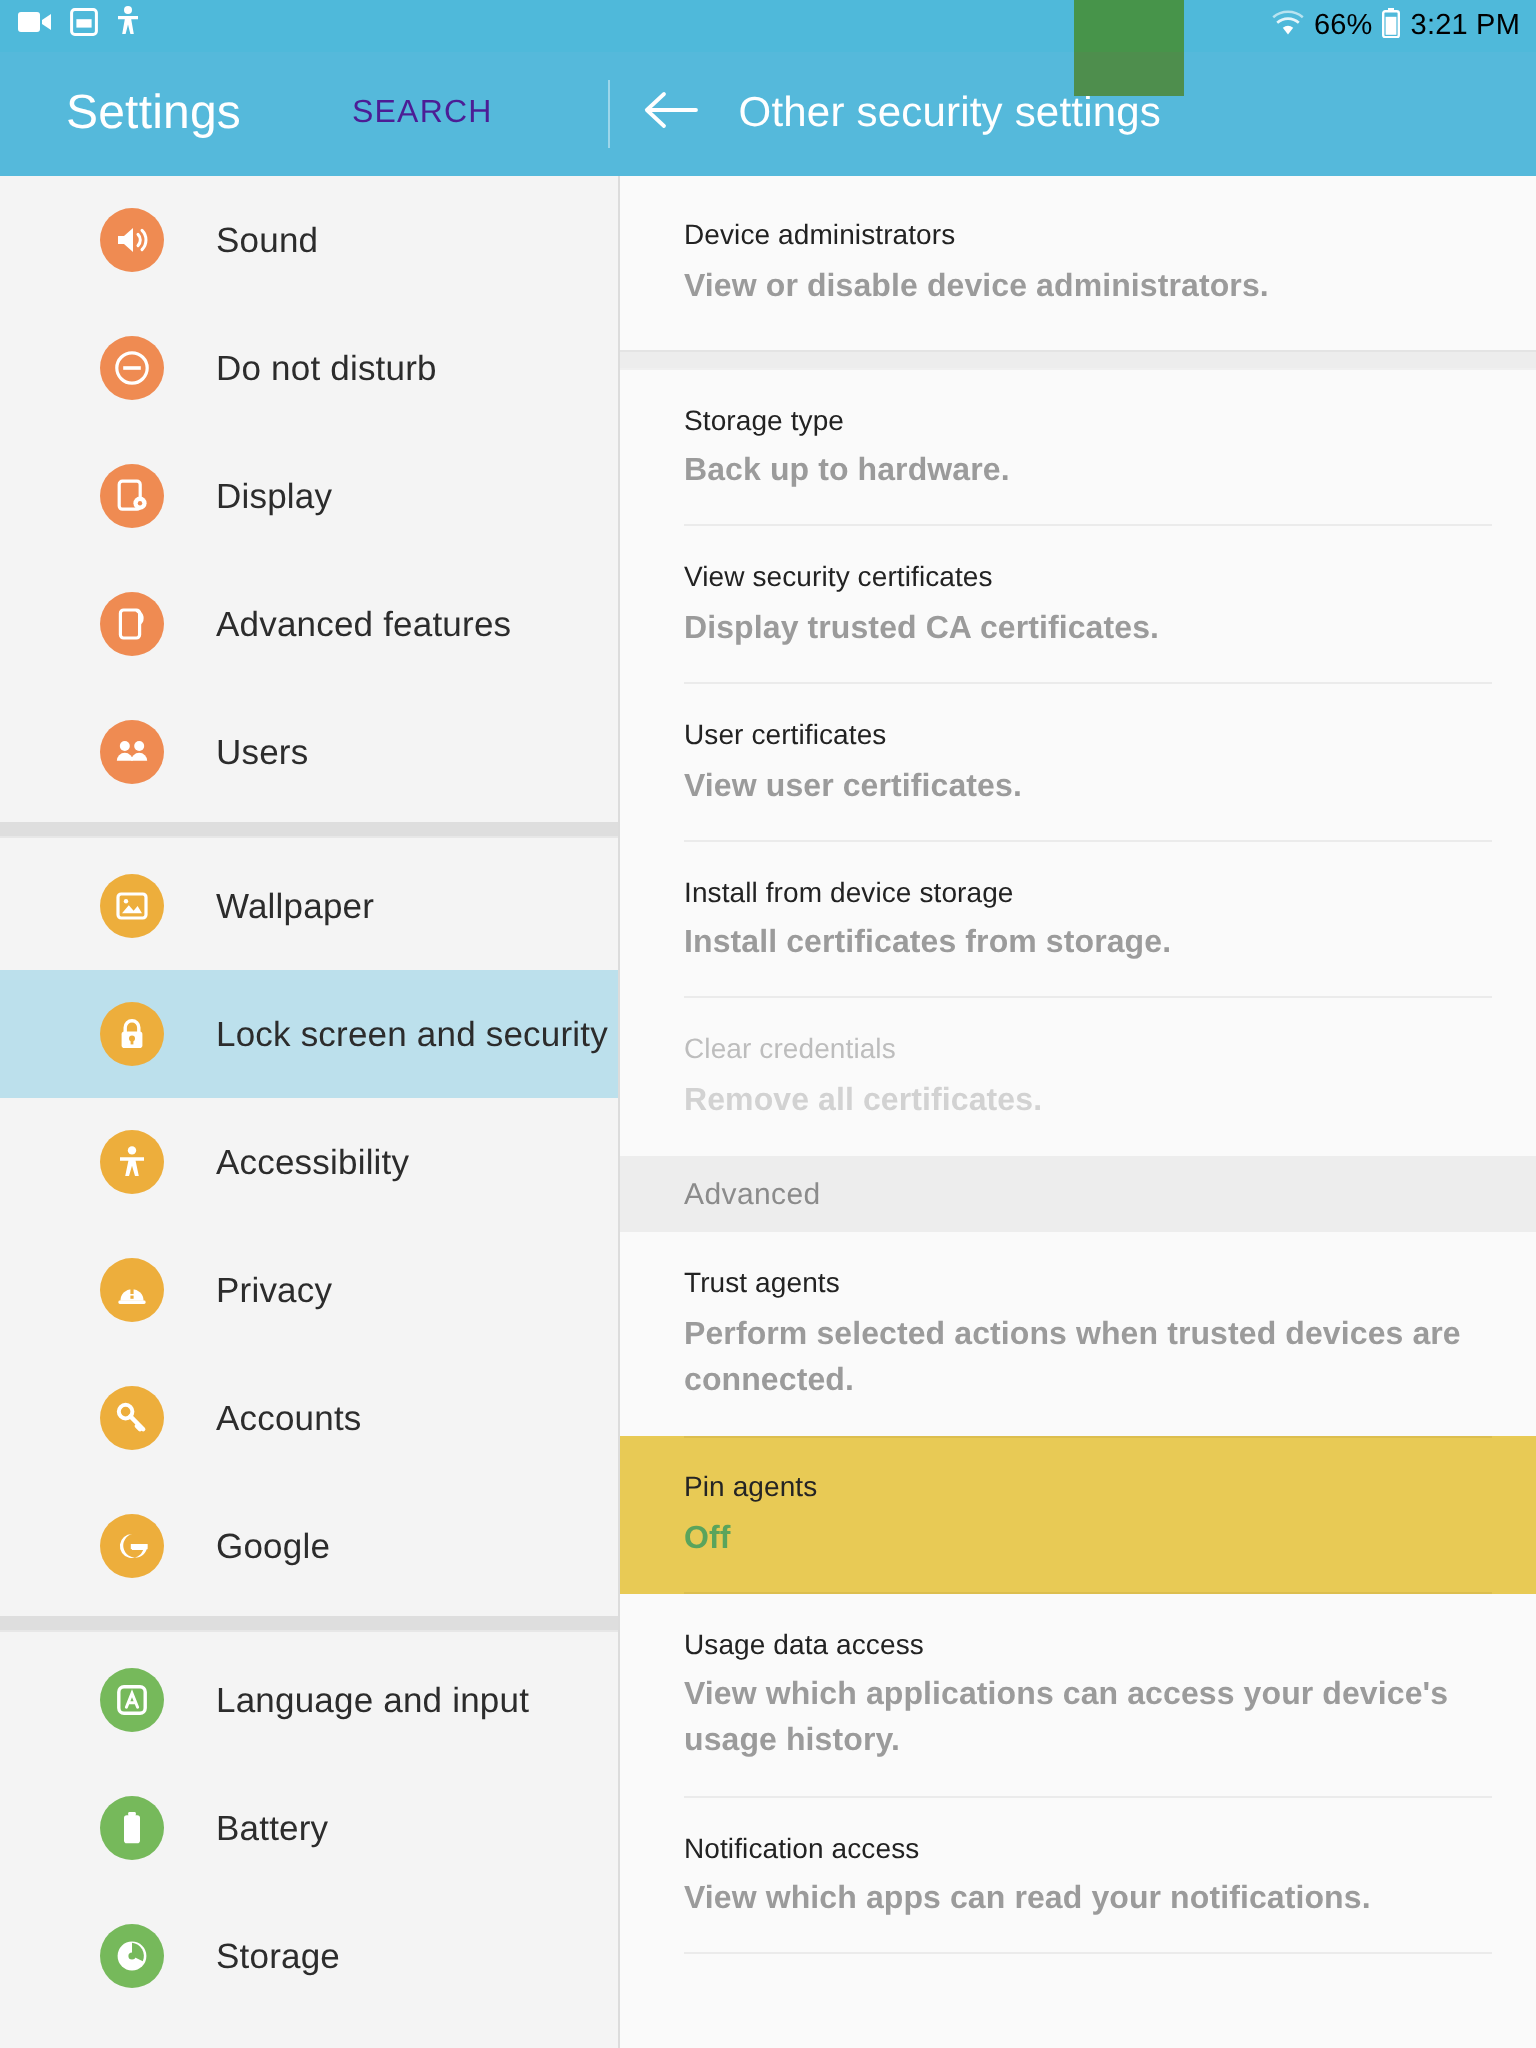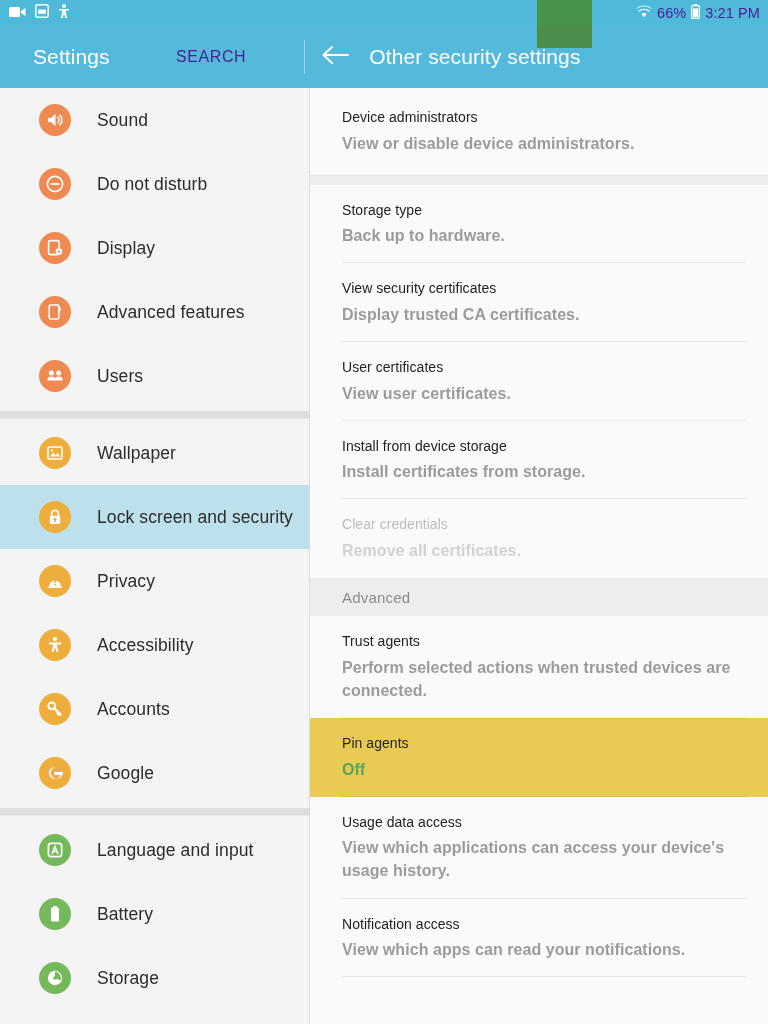--- a/index.html
+++ b/index.html
@@ -16,38 +16,38 @@
     position: absolute; top: 0; left: 0; width: 768px; height: 26px;
     background: #4fb9da;
     display: flex; align-items: center; z-index: 40;
   }
   .sb-left { display: flex; align-items: center; gap: 9px; padding-left: 9px; }
   .sb-right {
     margin-left: auto; display: flex; align-items: center; gap: 5px;
     padding-right: 8px; color: #ffffff; font-size: 14px;
   }
   .sb-ico { display: block; }
-  .sb-text { color: #4c1d95; font-size: 14.5px; letter-spacing: .1px; }
+  .sb-text { color: #000000; font-size: 14.5px; letter-spacing: .1px; }
 
   
   .green-patch {
     position: absolute; left: 537px; top: 0; width: 55px; height: 48px;
     z-index: 45; pointer-events: none;
   }
   .green-patch .gp-top { height: 26px; background: #47944a; }
   .green-patch .gp-bot { height: 22px; background: #4e8e4d; }
 
   
   .appbar {
     position: absolute; top: 26px; left: 0; width: 768px; height: 62px;
     background: #55b9db; z-index: 30;
     display: flex; align-items: center;
   }
   .ab-settings {
-    color: #ffffff; font-size: 21px; padding-left: 33px; width: 176px;
+    color: #ffffff; font-size: 24px; padding-left: 33px; width: 176px;
     letter-spacing: .1px;
   }
   .ab-search {
     color: #4c1d95; font-size: 16px; letter-spacing: .6px;
   }
   .ab-divider {
     width: 1px; height: 34px; background: rgba(255,255,255,.42);
     margin-left: 58px;
   }
   .ab-back {
@@ -63,21 +63,21 @@
     display: flex;
   }
 
   
   .sidebar {
     width: 310px; height: 100%; background: #f4f4f4;
     border-right: 1px solid #dcdcdc;
     overflow: hidden; position: relative;
   }
   .side-item {
-    height: 64px; display: flex; align-items: center; padding-left: 39px;
+    height: 64px; display: flex; align-items: center; padding-left: 50px;
   }
   .side-item.selected { background: #bce0ec; }
   .side-icon {
     width: 32px; height: 32px; border-radius: 50%;
     display: flex; align-items: center; justify-content: center;
     flex: 0 0 32px;
   }
   .side-label {
     margin-left: 26px; font-size: 17.5px; color: #2c2c2c; letter-spacing: .1px;
   }
@@ -265,36 +265,36 @@
               <rect x="4.8" y="8.8" width="10.4" height="8.2" rx="1.4" fill="#ffffff"></rect>
               <circle cx="10" cy="12.2" r="1.5" fill="#edae3c"></circle>
               <rect x="9.3" y="12.4" width="1.4" height="2.8" fill="#edae3c"></rect>
             </svg>
           </span>
           <span class="side-label">Lock screen and security</span>
         </div>
         <div class="side-item">
           <span class="side-icon" style="background: rgb(237, 174, 60);">
             <svg width="20" height="20" viewBox="0 0 20 20">
+              <circle cx="10" cy="4.2" r="2.1" fill="#ffffff"></circle>
+              <path d="M4 7.6 H16 V9.4 H11.8 L13.4 17 H11.5 L10 11.9 L8.5 17 H6.6 L8.2 9.4 H4 Z" fill="#ffffff"></path>
+            </svg>
+          </span>
+          <span class="side-label">Accessibility</span>
+        </div>
+        <div class="side-item">
+          <span class="side-icon" style="background: rgb(237, 174, 60);">
+            <svg width="20" height="20" viewBox="0 0 20 20">
               <path d="M4.2 15.4 a5.8 5.8 0 0 1 11.6 0 Z" fill="#ffffff"></path>
               <rect x="3.2" y="15.2" width="13.6" height="1.8" rx=".7" fill="#ffffff"></rect>
               <rect x="9.2" y="7.6" width="1.6" height="4.4" fill="#edae3c"></rect>
               <rect x="9.2" y="12.8" width="1.6" height="1.6" fill="#edae3c"></rect>
             </svg>
           </span>
           <span class="side-label">Privacy</span>
-        </div>
-        <div class="side-item">
-          <span class="side-icon" style="background: rgb(237, 174, 60);">
-            <svg width="20" height="20" viewBox="0 0 20 20">
-              <circle cx="10" cy="4.2" r="2.1" fill="#ffffff"></circle>
-              <path d="M4 7.6 H16 V9.4 H11.8 L13.4 17 H11.5 L10 11.9 L8.5 17 H6.6 L8.2 9.4 H4 Z" fill="#ffffff"></path>
-            </svg>
-          </span>
-          <span class="side-label">Accessibility</span>
         </div>
         <div class="side-item">
           <span class="side-icon" style="background: rgb(237, 174, 60);">
             <svg width="20" height="20" viewBox="0 0 20 20">
               <circle cx="6.8" cy="6.8" r="3.4" fill="none" stroke="#ffffff" stroke-width="2"></circle>
               <path d="M9.2 9.2 L15.6 15.6" stroke="#ffffff" stroke-width="2.2" stroke-linecap="round"></path>
               <path d="M12.4 14 L14 15.6" stroke="#ffffff" stroke-width="2.2" stroke-linecap="round"></path>
             </svg>
           </span>
           <span class="side-label">Accounts</span>

